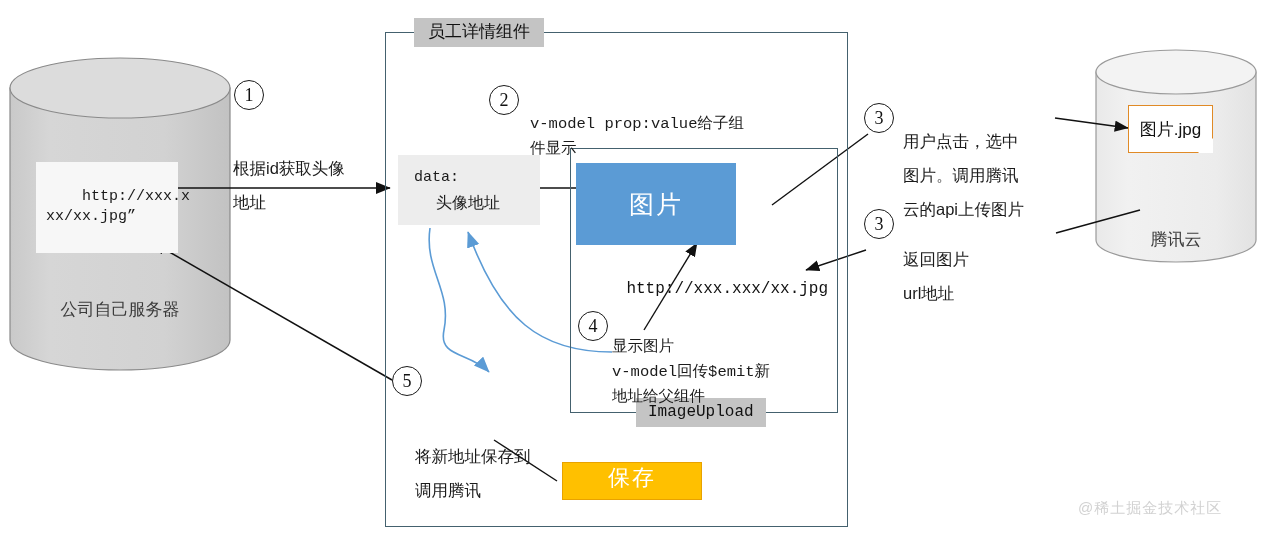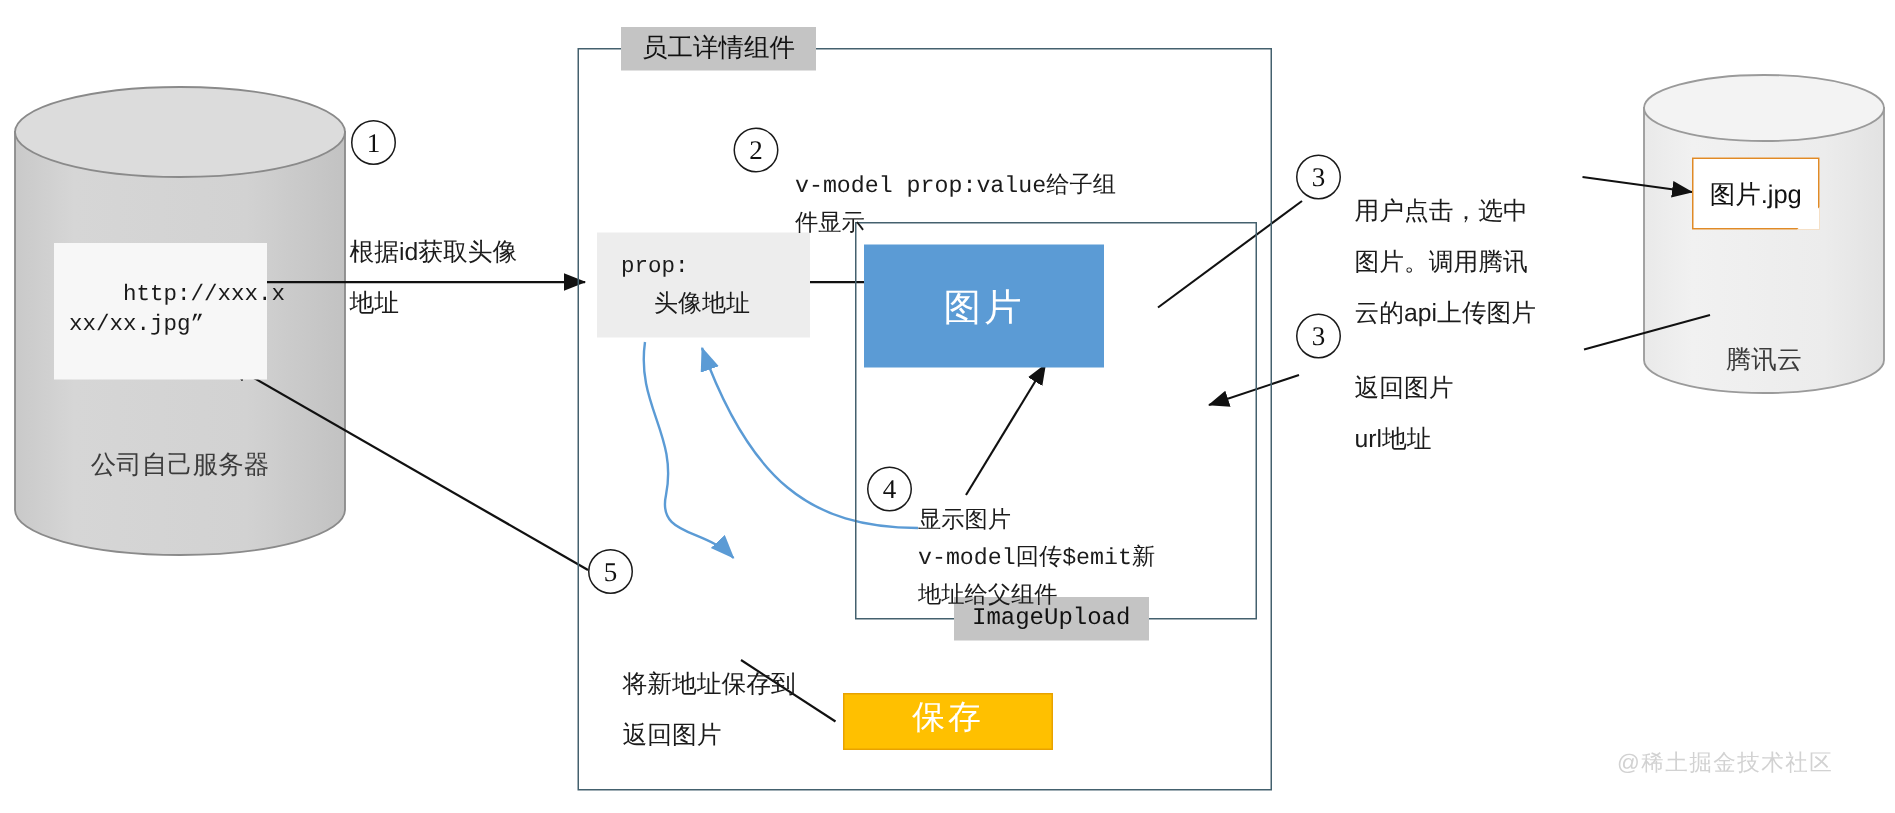--- a/index.html
+++ b/index.html
@@ -246,28 +246,31 @@
   <div class="frame-tag" style="left:414px; top:18px;">
     <span>员工详情组件</span>
   </div>
 
   <div class="frame-inner" style="left:570px; top:148px; width:268px; height:265px;"></div>
   <div class="frame-tag mono" style="left:636px; top:398px;">
     <span>ImageUpload</span>
   </div>
 
   <div class="databox" style="left:398px; top:155px; width:142px; height:70px;">
-    <span>prop:</span>
+    <span>data:</span>
     <span class="cjk">头像地址</span>
   </div>
 
   <div class="picbox" style="left:576px; top:163px; width:160px; height:82px; background:#5b9bd5;">
     <span>图片</span>
   </div>
 
+  <div class="urlcaption" style="left:588px; top:262px;">
+    <span>http://xxx.xxx/xx.jpg</span>
+  </div>
 
   <div class="savebtn" style="left:562px; top:462px; width:140px; height:38px;">
     <span>保存</span>
   </div>
 
   <div class="step" style="left:234px; top:80px;">
     <span>1</span>
   </div>
   <div class="anno" style="left:233px; top:117px; width:160px;">
     <span>根据id获取头像
@@ -306,20 +309,20 @@
     <span>显示图片
 v-model回传$emit新
 地址给父组件</span>
   </div>
 
   <div class="step" style="left:392px; top:366px;">
     <span>5</span>
   </div>
   <div class="anno" style="left:415px; top:405px; width:170px;">
     <span>将新地址保存到
-返回图片</span>
+调用腾讯</span>
   </div>
 
   <div class="watermark" style="left:1078px; top:499px;">
     <span>@稀土掘金技术社区</span>
   </div>
 
 </div>
 
 </body></html>

